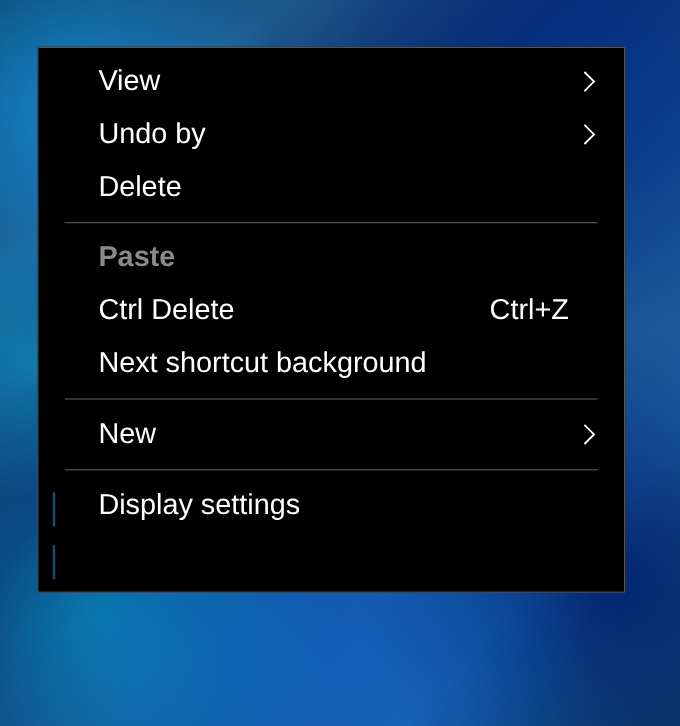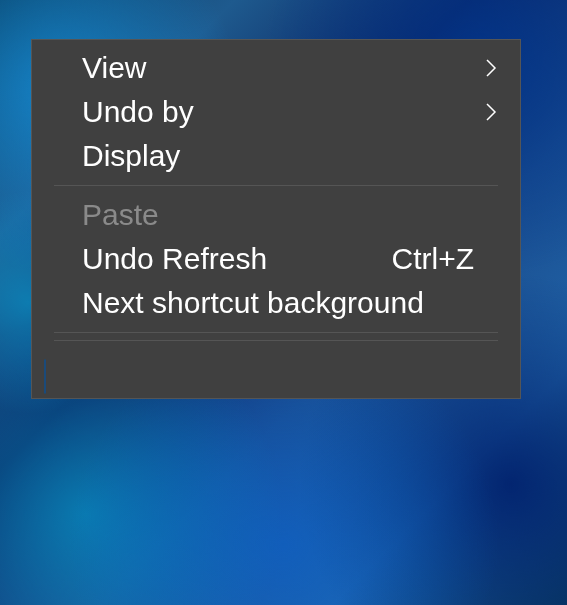--- a/index.html
+++ b/index.html
@@ -23,34 +23,34 @@
         radial-gradient(circle at 90% 80%, rgba(5,40,110,0.9) 0%, transparent 30%),
         radial-gradient(circle at 45% 45%, rgba(40,120,210,0.5) 0%, transparent 24%),
         radial-gradient(circle at 5% 50%, rgba(0,200,255,0.4) 0%, transparent 18%);
       filter: contrast(1.1);
     }
     .context-menu {
       position: absolute;
       left: 31px;
       top: 39px;
       width: 490px;
-      background: #404040;
+      background: #000000;
       border: 1px solid #555;
       padding: 6px 0;
-      font-size: 30px;
+      font-size: 24px;
       color: #ffffff;
     }
     .menu-item {
       display: flex;
       align-items: center;
       height: 44px;
       padding: 0 18px 0 0;
       cursor: default;
     }
-    .menu-item.disabled { color: #8a8a8a; }
+    .menu-item.disabled { color: #8a8a8a; font-weight: bold; }
     .icon-cell {
       width: 48px;
       display: flex;
       justify-content: center;
       align-items: center;
       flex-shrink: 0;
     }
     .label-cell {
       flex: 1;
       padding-left: 2px;
@@ -112,51 +112,67 @@
     <span class="label-cell">Undo by</span>
     <span class="arrow-cell">
       <svg class="chevron" viewBox="0 0 12 20">
           <path d="M2 2 L10 10 L2 18"></path>
         </svg>
     </span>
   </div>
 
   <div class="menu-item">
     <span class="icon-cell"></span>
-    <span class="label-cell">Display</span>
+    <span class="label-cell">Delete</span>
     <span class="arrow-cell"></span>
   </div>
 
   <div class="separator"></div>
 
   <div class="menu-item disabled">
     <span class="icon-cell"></span>
     <span class="label-cell">Paste</span>
     <span class="arrow-cell"></span>
   </div>
 
 
   <div class="menu-item">
     <span class="icon-cell"></span>
-    <span class="label-cell">Undo Refresh</span>
+    <span class="label-cell">Ctrl Delete</span>
     <span class="shortcut-cell">Ctrl+Z</span>
     <span class="arrow-cell"></span>
   </div>
 
   <div class="menu-item">
     <span class="icon-cell"></span>
     <span class="label-cell">Next shortcut background</span>
     <span class="arrow-cell"></span>
   </div>
 
   <div class="separator"></div>
 
+  <div class="menu-item">
+    <span class="icon-cell"></span>
+    <span class="label-cell">New</span>
+    <span class="arrow-cell">
+      <svg class="chevron" viewBox="0 0 12 20">
+          <path d="M2 2 L10 10 L2 18"></path>
+        </svg>
+    </span>
+  </div>
 
   <div class="separator"></div>
 
+  <div class="menu-item">
+    <span class="icon-cell">
+      <span class="icon-monitor"><span class="screen"></span><span class="stand"></span></span>
+    </span>
+    <span class="label-cell">Display settings</span>
+    <span class="arrow-cell"></span>
+  </div>
 
   <div class="menu-item">
     <span class="icon-cell">
       <span class="icon-monitor personalize"><span class="screen"></span><span class="stand"></span></span>
     </span>
     <span class="arrow-cell"></span>
   </div>
 
 </div>
 

